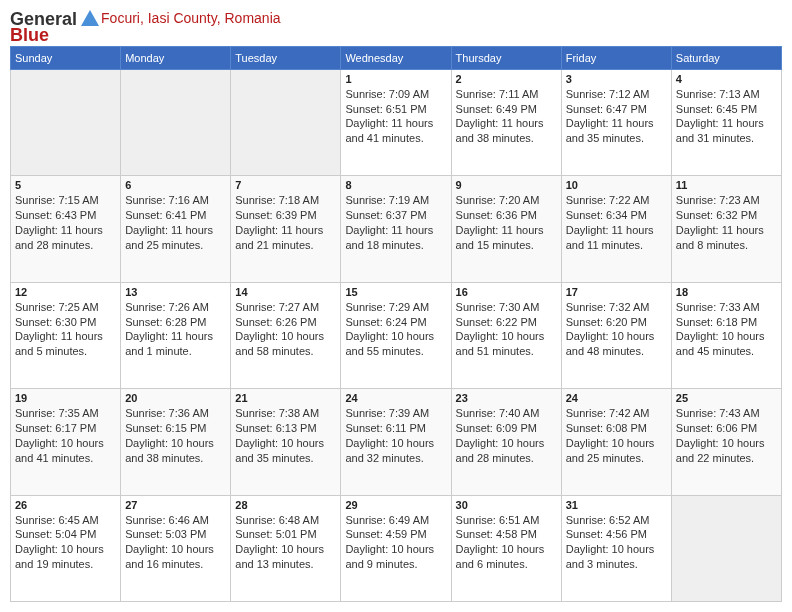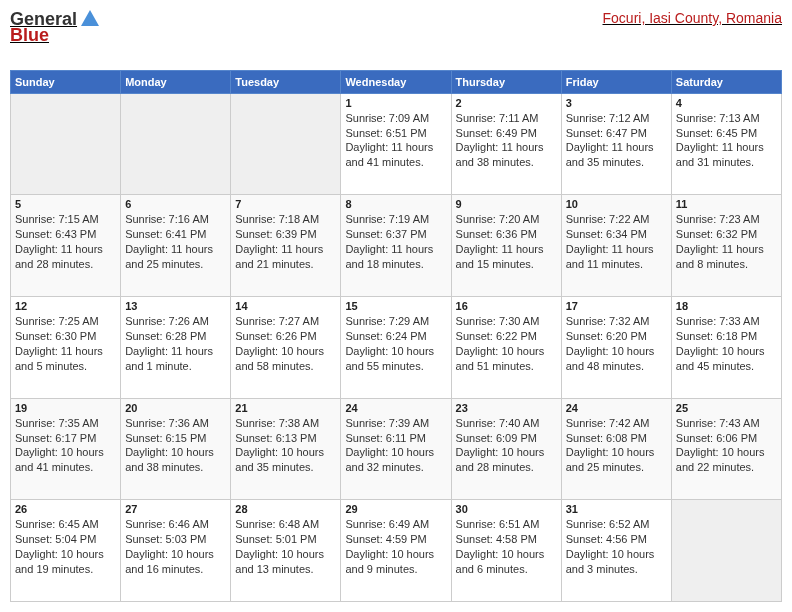--- a/index.html
+++ b/index.html
@@ -12,24 +12,22 @@
     }
     .page {
       width: 792px;
       height: 612px;
       padding: 10px;
       display: flex;
       flex-direction: column;
     }
     .header {
       display: flex;
-      justify-content: space-between;
       align-items: flex-start;
-      margin-bottom: 24px;
-      text-decoration: underline;
+      margin-bottom: 0;
     }
     .logo {
       display: flex;
       align-items: center;
     }
     .logo-text {
       font-size: 18px;
       font-weight: bold;
       line-height: 1.1;
     }
@@ -51,21 +49,21 @@
       flex: 1;
       border: 1px solid #ccc;
       border-collapse: collapse;
       width: 100%;
       table-layout: fixed;
     }
     .calendar th {
       background: #3a6bbf;
       color: #fff;
       font-size: 11px;
-      font-weight: bold;
+      font-weight: normal;
       padding: 5px 4px;
       text-align: left;
       border: 1px solid #5585cc;
     }
     .calendar td {
       border: 1px solid #ccc;
       vertical-align: top;
       padding: 3px 4px;
       font-size: 9px;
       color: #333;

